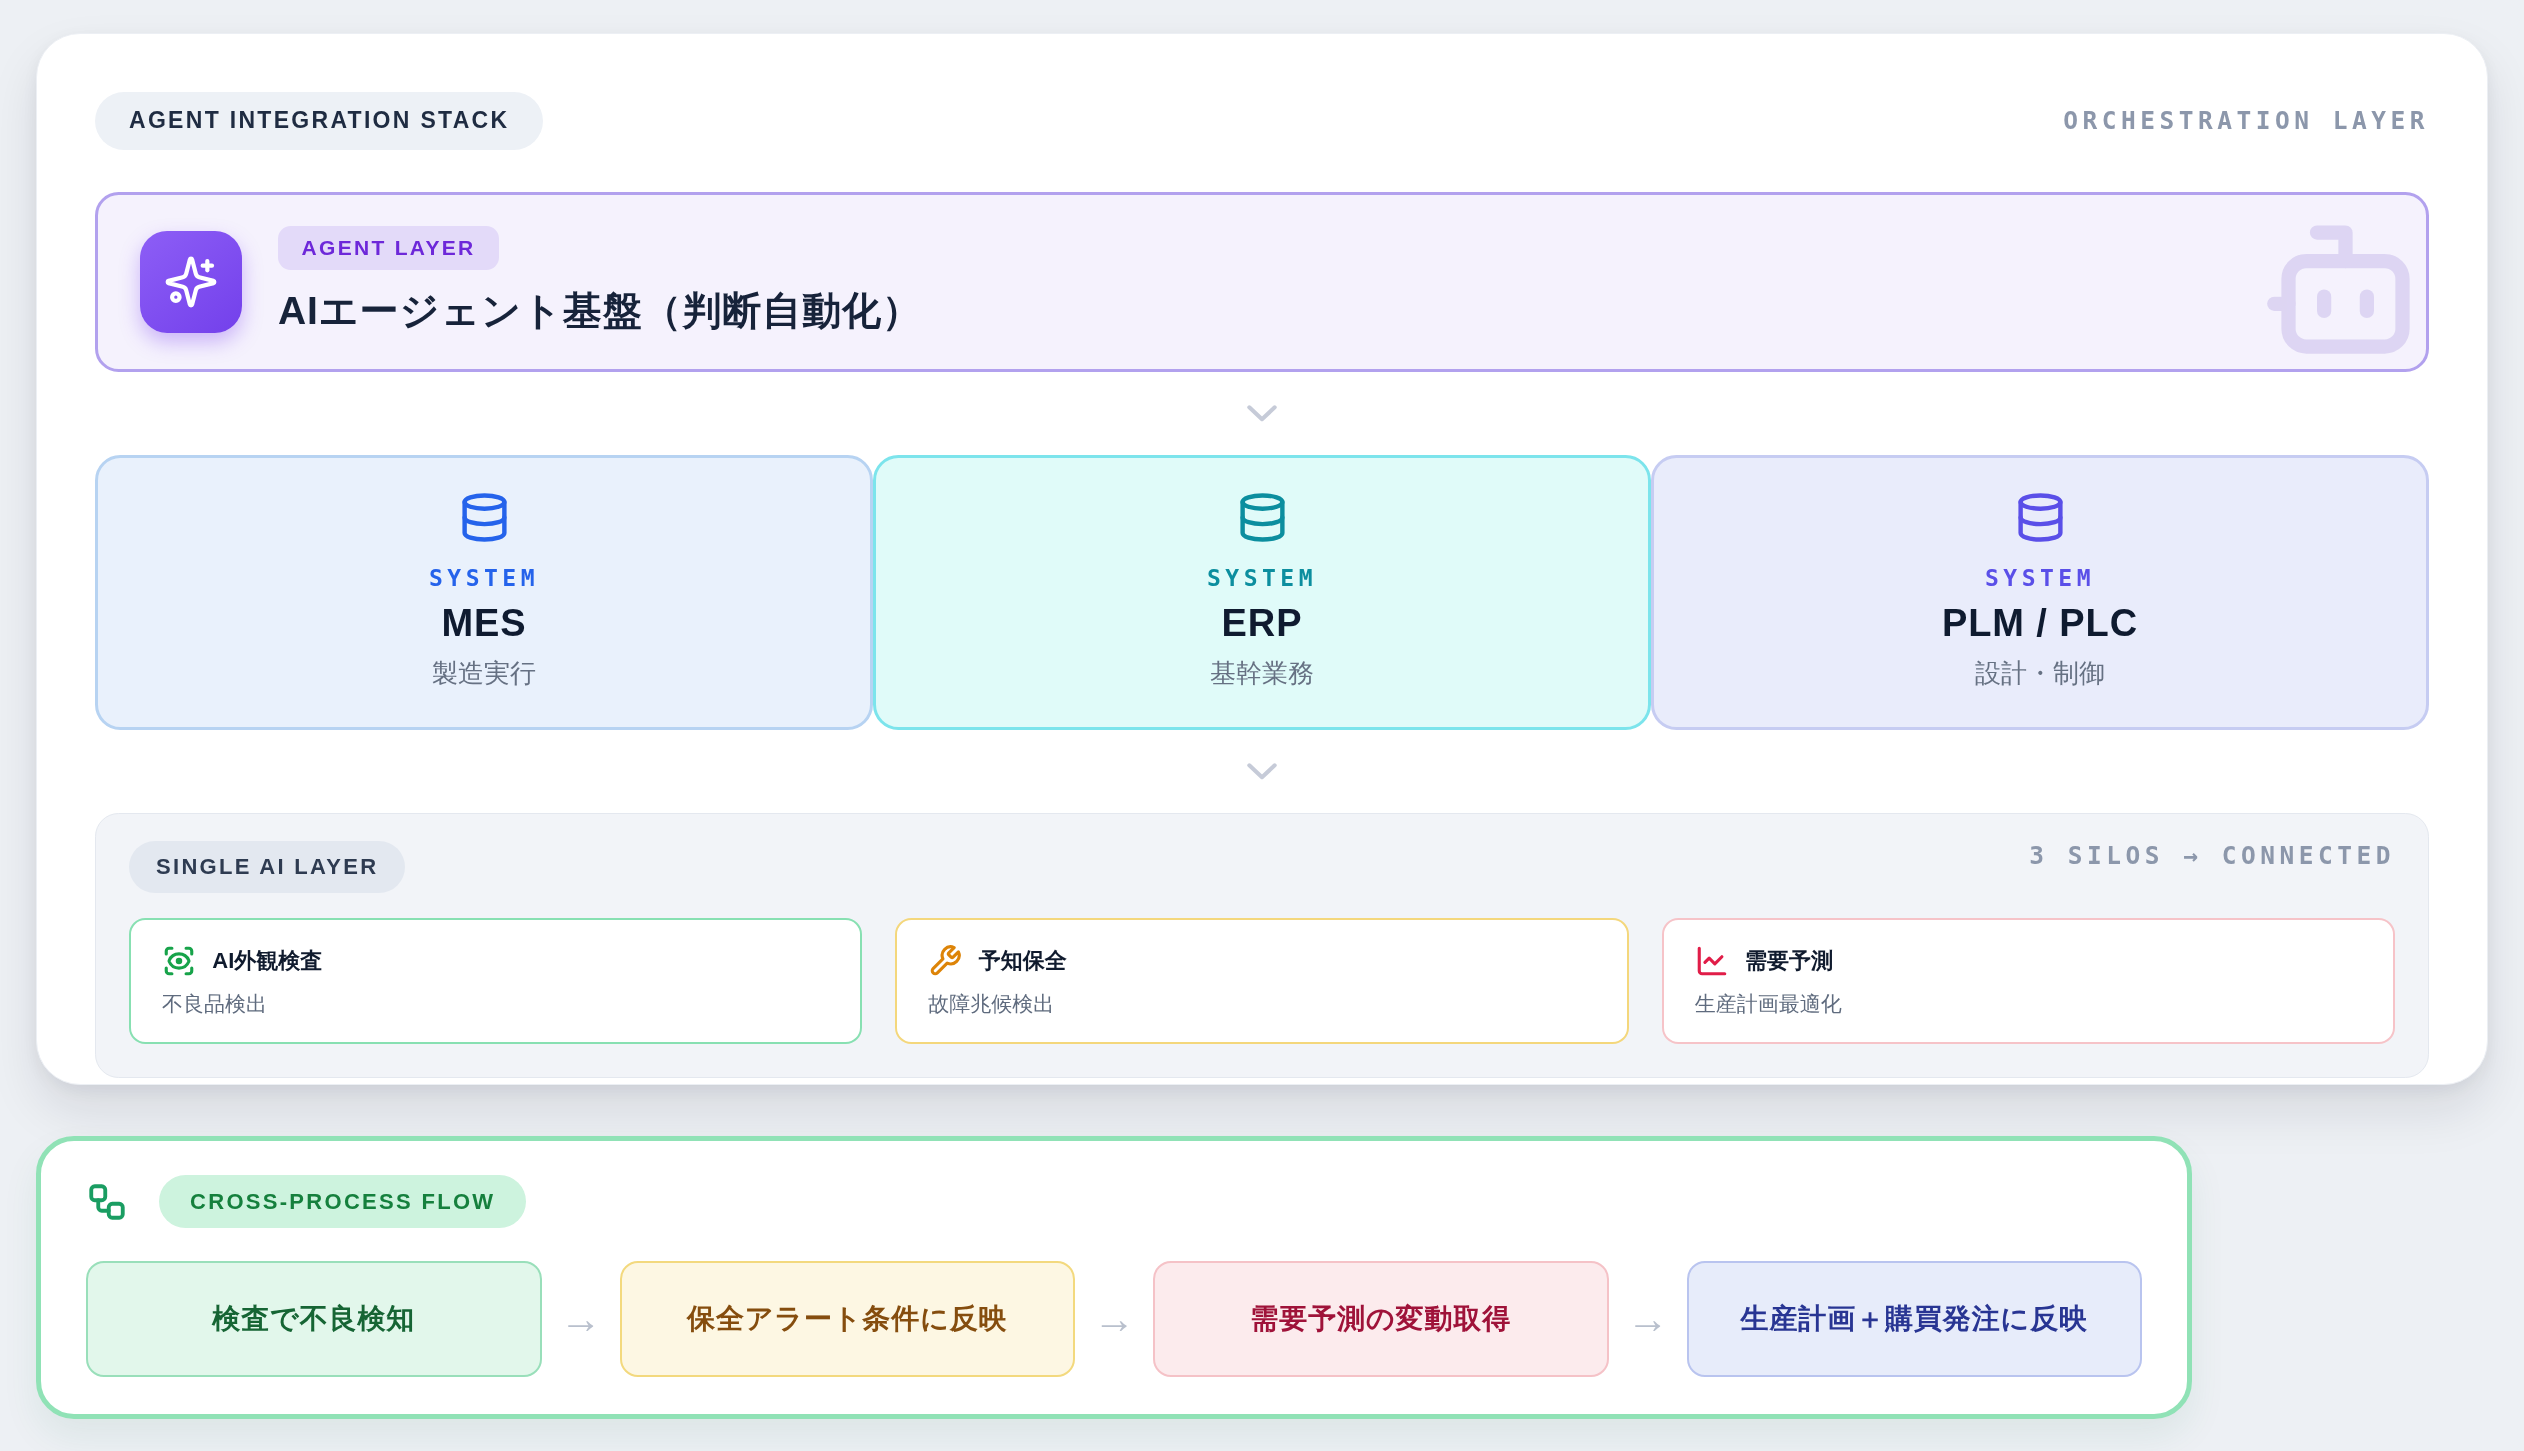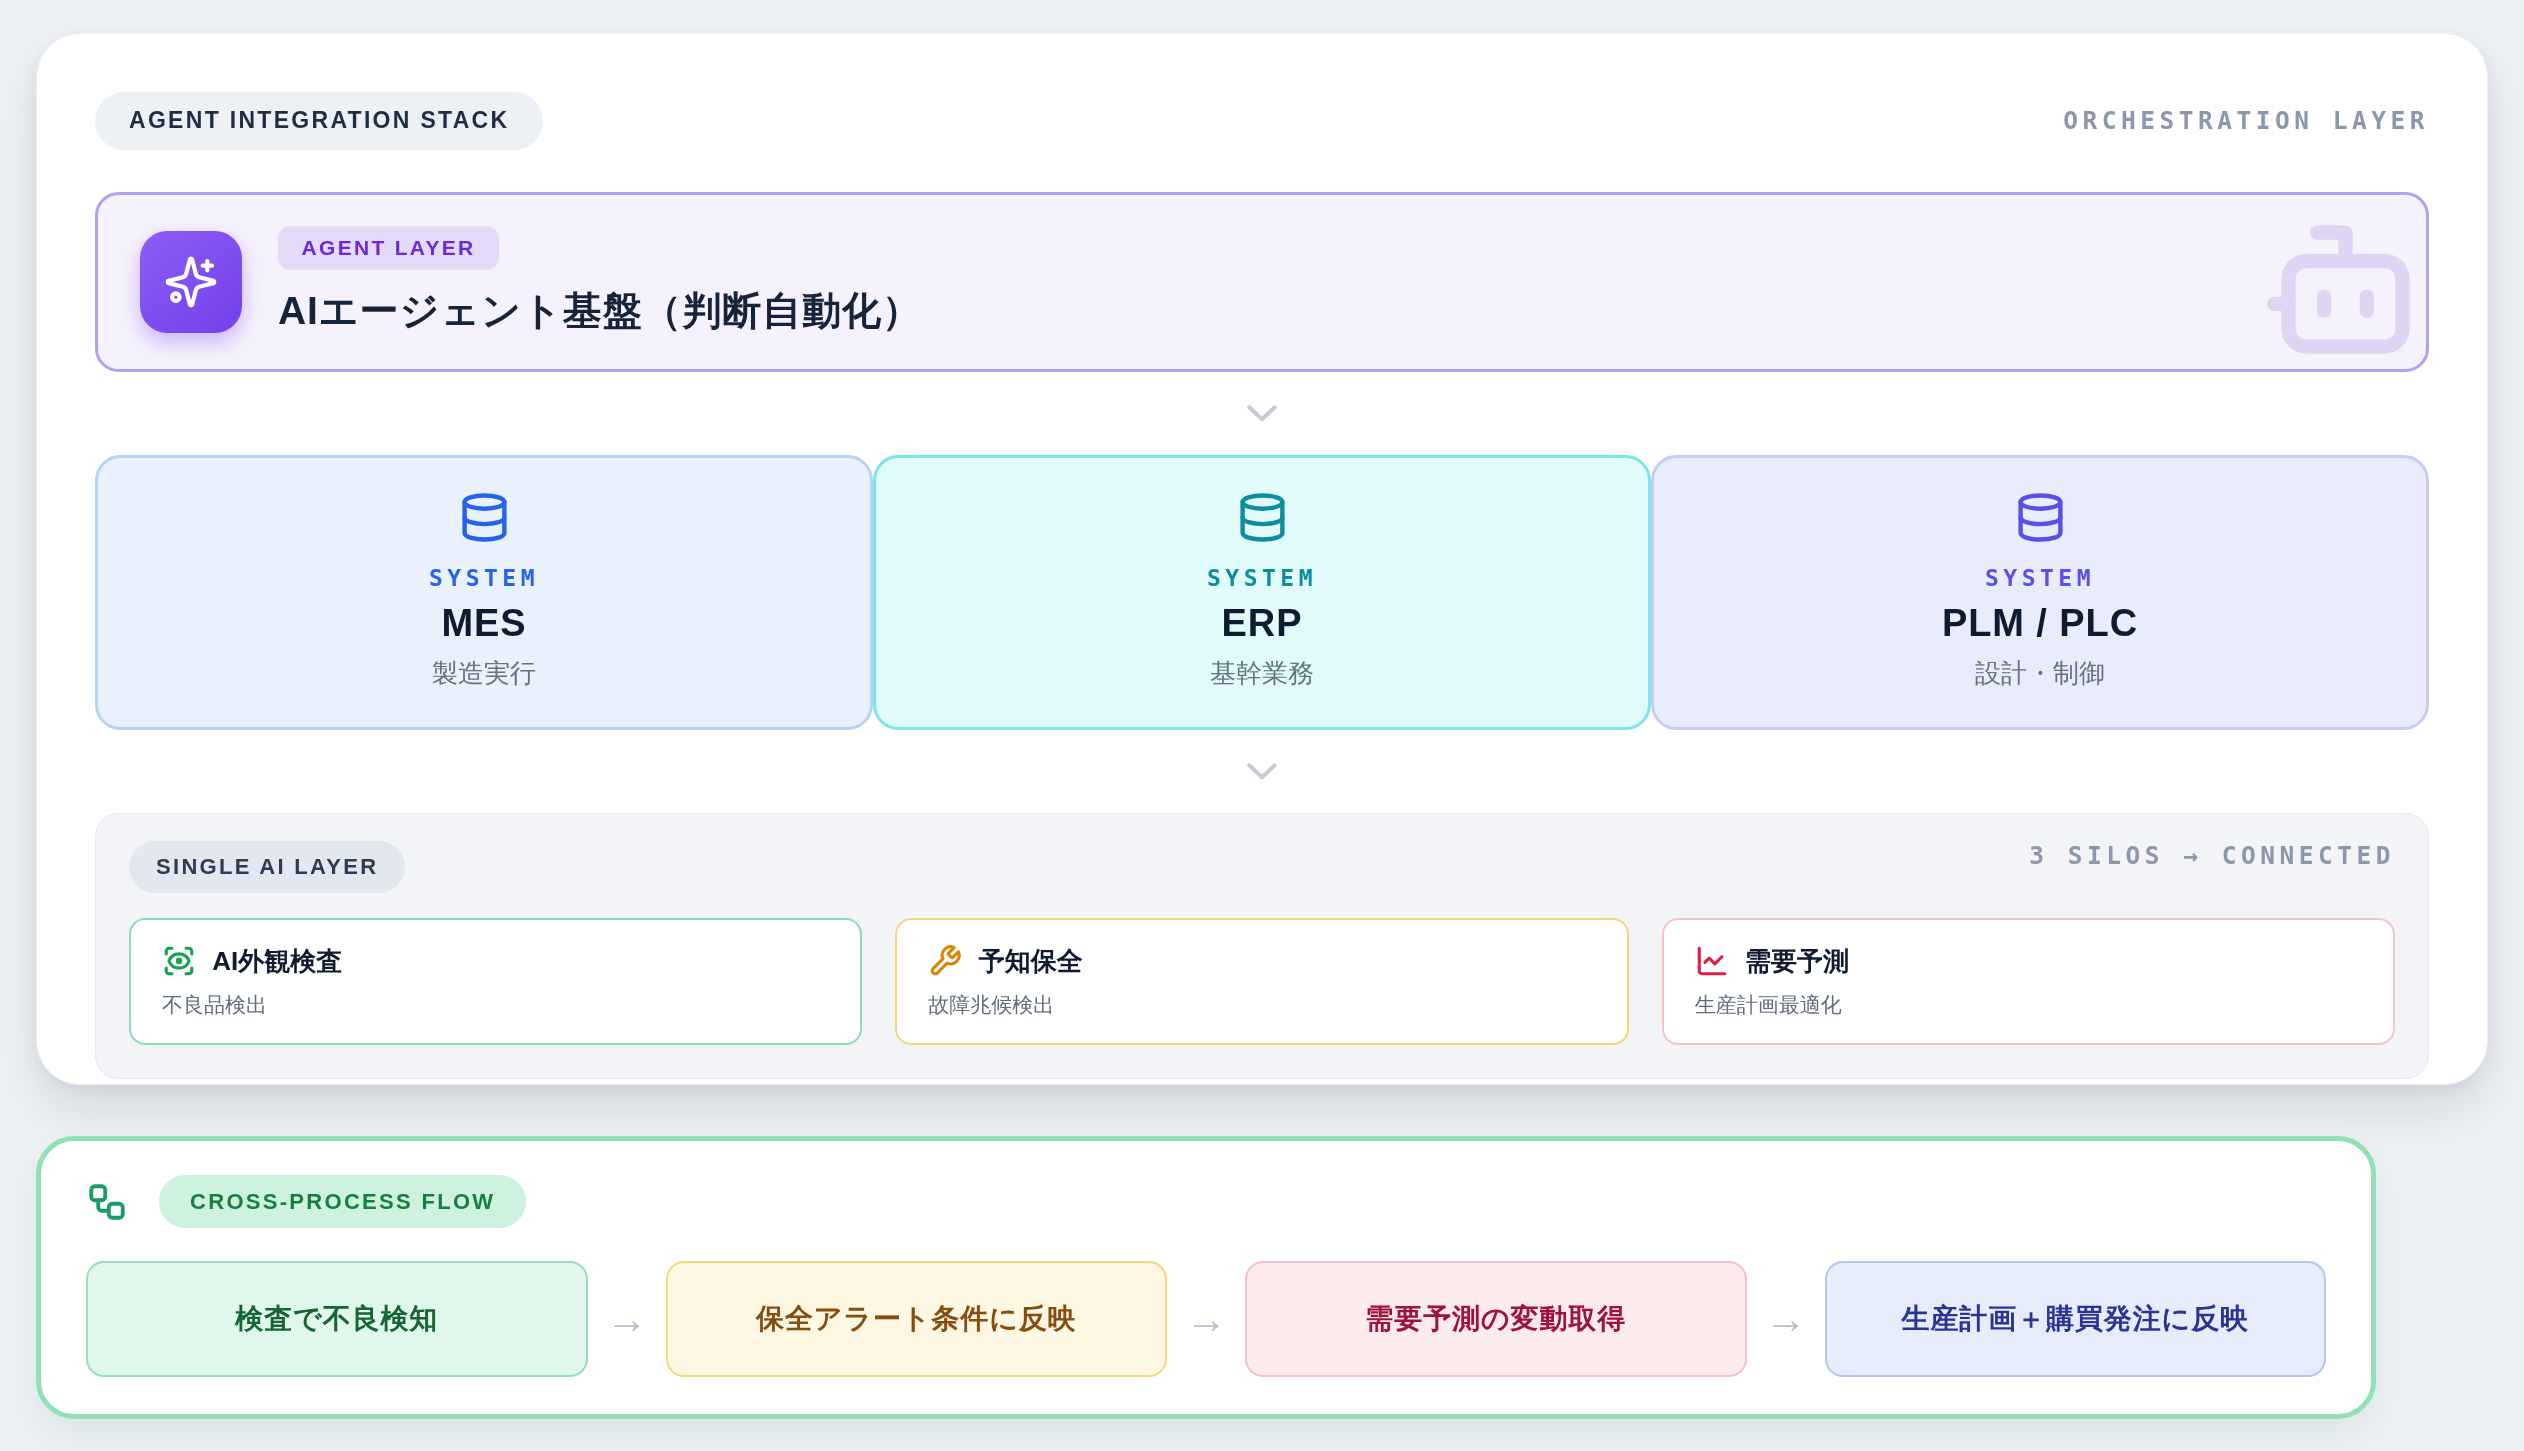--- a/index.html
+++ b/index.html
@@ -38,25 +38,25 @@
   .system-name{margin-top:11px;font-size:38px;font-weight:800;color:#0f1b30;letter-spacing:0.9px;}
   .system-sub{margin-top:11px;font-size:26px;color:#667183;}
 
   
   .single-ai{box-sizing:border-box;background:#f2f4f8;border:0.9px solid #e4e8ef;border-radius:23.6px;padding:27px 33px 33px;}
   .single-header{display:flex;justify-content:space-between;align-items:flex-start;margin-bottom:25.4px;}
   .single-pill{background:#e3e8f0;color:#2e3b51;font-size:22px;letter-spacing:2.3px;padding:12.7px 27px;}
   .ai-row{display:flex;gap:33px;}
   .ai-card{flex:1;box-sizing:border-box;background:#ffffff;border:2.7px solid;border-radius:16.3px;padding:23.6px 31px;}
   .ai-title-row{display:flex;align-items:center;gap:16.3px;}
-  .ai-title{font-size:26px;font-weight:800;color:#101b2e;}
+  .ai-title{font-size:22px;font-weight:800;color:#101b2e;}
   .ai-sub{margin-top:12.7px;font-size:21px;color:#5f6b7e;}
 
   
-  .cross-card{box-sizing:border-box;margin:51px 36px 0;width:2340px;height:283px;background:#ffffff;
+  .cross-card{box-sizing:border-box;margin:51px 36px 0;width:2156px;height:283px;background:#ffffff;
     border:5.4px solid #90e2b6;border-radius:38px;padding:34px 45px 40px;
     box-shadow:0 18px 36px rgba(23,115,76,.08);}
   .cross-header{display:flex;align-items:center;gap:31px;}
   .workflow-wrap{color:#1a9d62;display:flex;}
   .cross-pill{background:#cdf3de;color:#15803d;font-size:22px;letter-spacing:2.3px;padding:13.6px 31px;}
   .flow-row{margin-top:33px;display:flex;align-items:stretch;}
   .flow-step{flex:1;box-sizing:border-box;border:2.7px solid;border-radius:18px;min-height:116px;
     display:flex;align-items:center;justify-content:center;padding:12.7px 9px;}
   .flow-line{font-size:28px;font-weight:800;line-height:1.65;letter-spacing:0.9px;}
   .flow-arrow{flex:none;width:78px;display:flex;align-items:center;justify-content:center;

